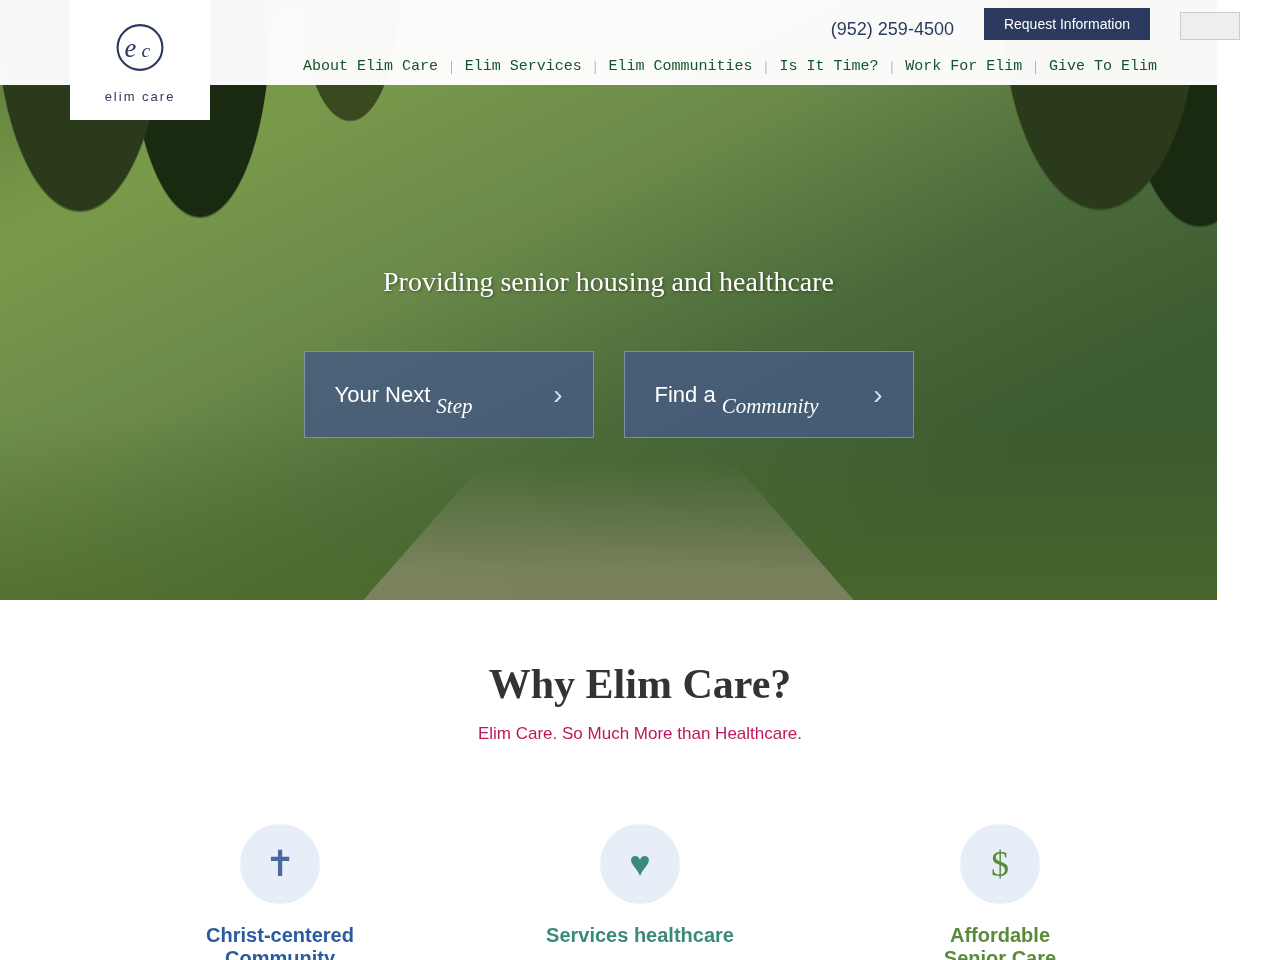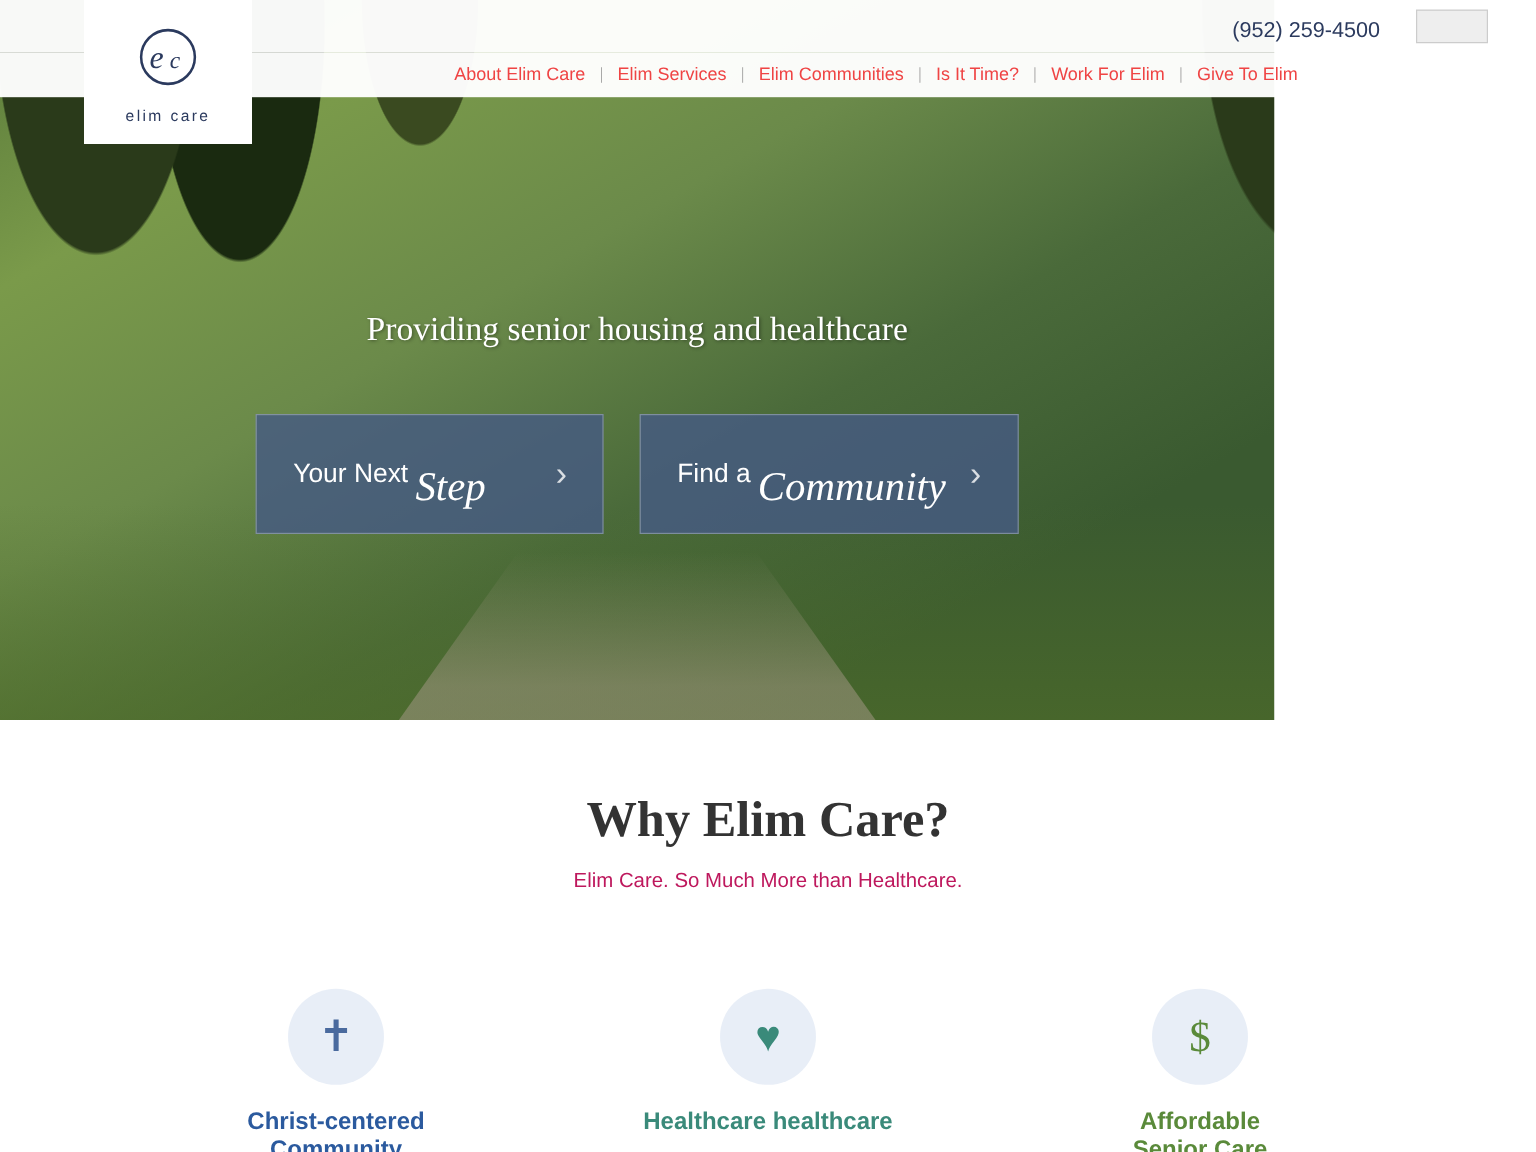--- a/index.html
+++ b/index.html
@@ -72,35 +72,35 @@
       background: rgba(255,255,255,0.97);
       display: flex;
       align-items: center;
       justify-content: center;
       padding: 10px 0;
       gap: 0;
       padding-left: 180px;
     }
     .nav-item {
       font-size: 15px;
-      color: #ef4444;
-      font-family: Liberation Sans, sans-serif;
+      color: #14532d;
+      font-family: Liberation Mono, monospace;
       cursor: pointer;
       padding: 0 12px;
       text-decoration: none;
     }
     .nav-separator {
       color: #999;
       font-size: 14px;
     }
 
     
     .hero {
       position: relative;
-      width: 1062px;
+      width: 1217px;
       height: 600px;
       overflow: hidden;
     }
     .hero-bg {
       width: 100%;
       height: 100%;
       background: linear-gradient(
         to bottom right,
         #5a7a3a 0%,
         #7a9a4a 20%,
@@ -171,21 +171,21 @@
       align-items: center;
       gap: 6px;
       text-align: right;
     }
     .btn-normal {
       font-weight: 400;
     }
     .btn-script {
       font-family: 'Brush Script MT', cursive, Georgia, serif;
       font-style: italic;
-      font-size: 34px;
+      font-size: 21px;
       font-weight: 400;
       margin-top: 24px;
     }
     .btn-chevron {
       font-size: 28px;
       font-weight: 300;
       color: rgba(255,255,255,0.8);
     }
 
     
@@ -259,20 +259,21 @@
 
       <text x="52" y="48" font-size="28" font-family="Georgia,serif" fill="#2b3a5e" font-style="italic">c</text>
     </svg>
     <span class="logo-text">elim care</span>
   </div>
 </div>
 
 <div class="header">
   <div class="header-top">
     <span class="phone-number">(952) 259-4500</span>
+    <button class="request-info-btn">Request Information</button>
     <div class="search-bar"></div>
   </div>
   <nav class="nav-bar">
     <a class="nav-item">About Elim Care</a>
     <span class="nav-separator">|</span>
     <a class="nav-item">Elim Services</a>
     <span class="nav-separator">|</span>
     <a class="nav-item">Elim Communities</a>
     <span class="nav-separator">|</span>
     <a class="nav-item">Is It Time?</a>
@@ -323,20 +324,20 @@
   <h2 class="why-title">Why Elim Care?</h2>
   <p class="why-subtitle">Elim Care. So Much More than Healthcare.</p>
 
   <div class="cards-row">
     <div class="card">
       <div class="card-icon-circle card-icon-blue">✝</div>
       <div class="card-title card-title-blue">Christ-centered<br>Community</div>
     </div>
     <div class="card">
       <div class="card-icon-circle card-icon-blue" style="color:#3a8a7a;">♥</div>
-      <div class="card-title card-title-teal">Healthcare healthcare</div>
+      <div class="card-title card-title-teal">Services healthcare</div>
     </div>
     <div class="card">
       <div class="card-icon-circle card-icon-blue" style="color:#5a8a3a;">$</div>
       <div class="card-title card-title-green">Affordable<br>Senior Care</div>
     </div>
   </div>
 </div>
 
 </body></html>

